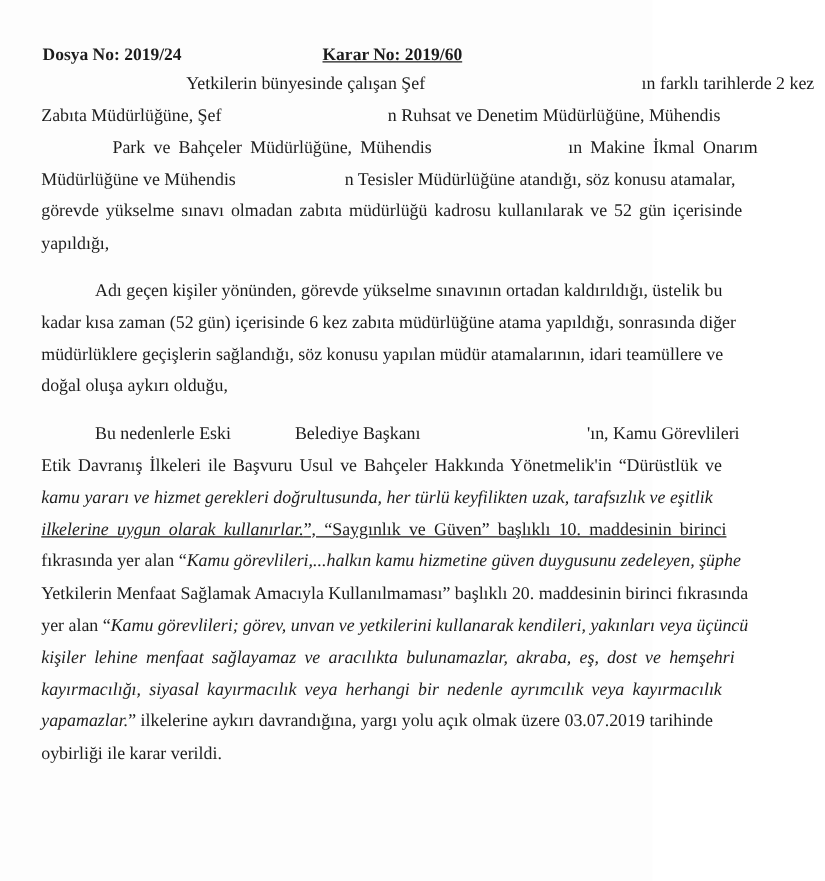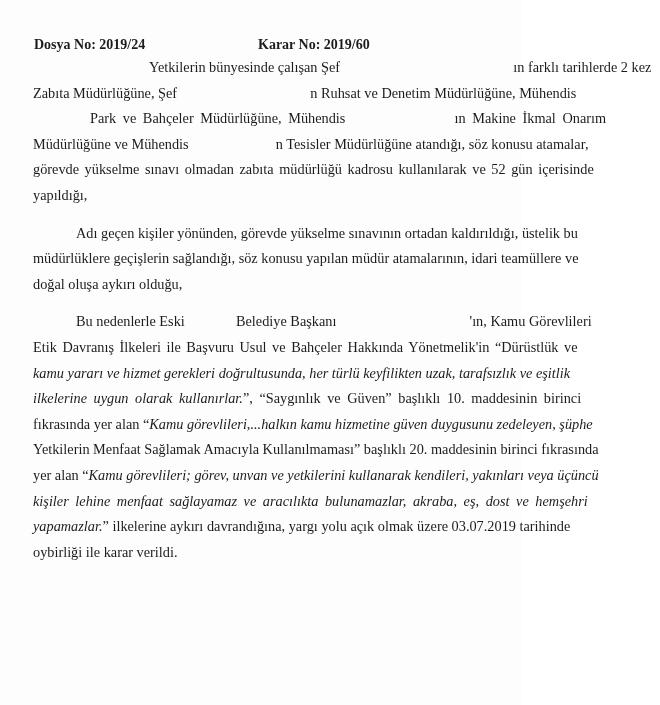--- a/index.html
+++ b/index.html
@@ -12,21 +12,21 @@
     .page {
       position: relative;
       width: 522px; height: 705px;
       background: #fdfdfd;
     }
     .header {
       position: absolute; top: 37px; left: 34px; right: 20px;
       font-weight: bold; font-size: 14px;
     }
     .header .dosya { position: absolute; left: 0; top: 0; }
-    .header .karar { position: absolute; left: 224px; top: 0; }
+    .header .karar { position: absolute; left: 224px; top: 0; text-decoration: underline; }
     .body-text {
       position: absolute; left: 33px; width: 574px; top: 55px;
       font-size: 14.3px; line-height: 25.6px;
       text-align: justify;
     }
     .line { display: block; white-space: nowrap; height: 25.6px; position: relative; }
     .gap-para { margin-top: 12px; }
     i { font-style: italic; }
     .redact { display: inline-block; }
   </style>
@@ -68,20 +68,23 @@
       <div class="line">
         <span>yapıldığı,</span>
       </div>
     </div>
 
     <div class="gap-para">
       <div class="line" style="padding-left:43px;">
         <span>Adı geçen kişiler yönünden, görevde yükselme sınavının ortadan kaldırıldığı, üstelik bu</span>
       </div>
       <div class="line">
+        <span>kadar kısa zaman (52 gün) içerisinde 6 kez zabıta müdürlüğüne atama yapıldığı, sonrasında diğer</span>
+      </div>
+      <div class="line">
         <span>müdürlüklere geçişlerin sağlandığı, söz konusu yapılan müdür atamalarının, idari teamüllere ve</span>
       </div>
       <div class="line">
         <span>doğal oluşa aykırı olduğu,</span>
       </div>
     </div>
 
     <div class="gap-para">
       <div class="line" style="padding-left:43px;">
         <span>Bu nedenlerle Eski</span>
@@ -89,35 +92,38 @@
         <span>Belediye Başkanı</span>
         <span class="redact" style="width:126px"></span>
         <span>'ın, Kamu Görevlileri</span>
       </div>
       <div class="line" style="word-spacing:2px;">
         <span>Etik Davranış İlkeleri ile Başvuru Usul ve Bahçeler Hakkında Yönetmelik'in “Dürüstlük ve</span>
       </div>
       <div class="line">
         <i>kamu yararı ve hizmet gerekleri doğrultusunda, her türlü keyfilikten uzak, tarafsızlık ve eşitlik</i>
       </div>
-      <div class="line" style="word-spacing:3px;">
+      <div class="line" style="word-spacing:3px;text-decoration:underline;">
         <i>ilkelerine uygun olarak kullanırlar.</i><span>”, “Saygınlık ve Güven” başlıklı 10. maddesinin birinci</span>
       </div>
       <div class="line">
         <span>fıkrasında yer alan “</span><i>Kamu görevlileri,...halkın kamu hizmetine güven duygusunu zedeleyen, şüphe</i>
       </div>
       <div class="line">
         <span>Yetkilerin Menfaat Sağlamak Amacıyla Kullanılmaması” başlıklı 20. maddesinin birinci fıkrasında</span>
       </div>
       <div class="line">
         <span>yer alan “</span><i>Kamu görevlileri; görev, unvan ve yetkilerini kullanarak kendileri, yakınları veya üçüncü</i>
       </div>
       <div class="line" style="word-spacing:3px;">
         <i>kişiler lehine menfaat sağlayamaz ve aracılıkta bulunamazlar, akraba, eş, dost ve hemşehri</i>
       </div>
+      <div class="line" style="word-spacing:3px;">
+        <i>kayırmacılığı, siyasal kayırmacılık veya herhangi bir nedenle ayrımcılık veya kayırmacılık</i>
+      </div>
       <div class="line">
         <i>yapamazlar.</i><span>” ilkelerine aykırı davrandığına, yargı yolu açık olmak üzere 03.07.2019 tarihinde</span>
       </div>
       <div class="line">
         <span>oybirliği ile karar verildi.</span>
       </div>
     </div>
   </div>
 </div>
 

